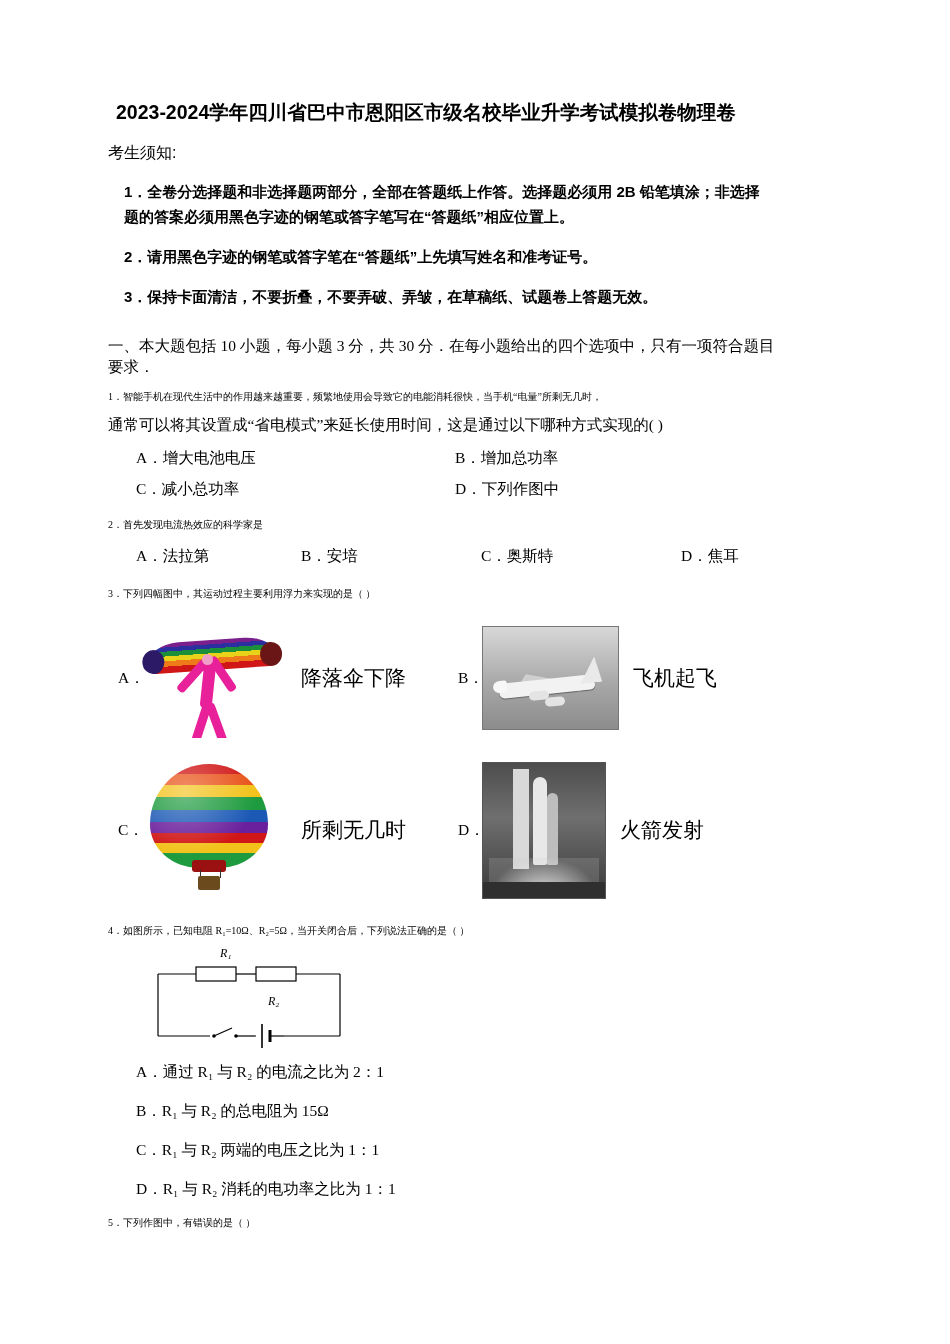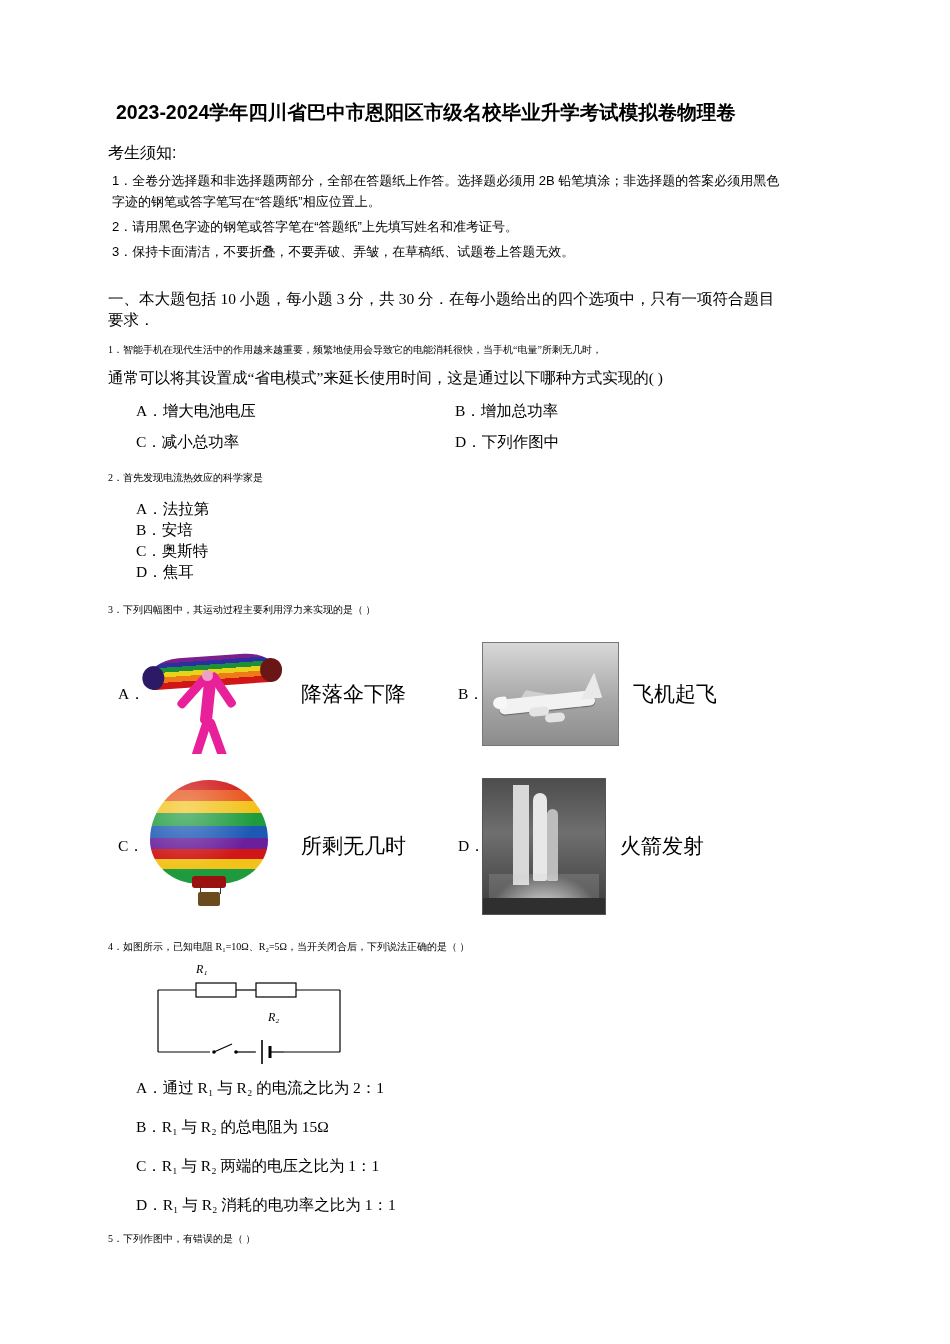--- a/index.html
+++ b/index.html
@@ -31,24 +31,25 @@
     margin: 0 0 18px 8px;
     letter-spacing: 0px;
     line-height: 1.3;
   }
   .notice-head {
     font-size: 16px;
     margin: 0 0 6px 0;
     font-family: "Liberation Sans", sans-serif;
   }
   .notice-line {
-    font-size: 13px;
+    font-size: 15px;
     line-height: 1.62;
-    margin: 4px;
+    margin: 16px;
     font-family: "Liberation Sans", sans-serif;
+    font-weight: bold;
   }
   .section-head {
     font-size: 15.5px;
     margin: 26px 0 10px 0;
     font-family: "Liberation Serif", serif;
   }
   .q {
     font-size: 10px;
     line-height: 1.75;
     margin: 0 0 2px 0;
@@ -71,21 +72,20 @@
     box-sizing: border-box;
   }
   .opts-2col .opt:last-child {
     padding-left: 2px;
   }
   .opts-4col {
     display: flex;
     margin: 12px 0 4px 0;
     padding-left: 28px;
     box-sizing: border-box;
-    flex-direction: column;
   }
   .opts-4col .opt {
     font-size: 15.5px;
   }
   .opts-4col .opt:nth-child(1) { width: 165px; }
   .opts-4col .opt:nth-child(2) { width: 180px; }
   .opts-4col .opt:nth-child(3) { width: 200px; }
   .opts-list .opt-row {
     font-size: 15.5px;
     line-height: 1.75;
@@ -486,21 +486,21 @@
           <circle cx="70" cy="82" r="1.8" fill="#000"></circle>
           <path d="M70,82 L88,74" stroke="#000" stroke-width="1.2"></path>
           <circle cx="92" cy="82" r="1.8" fill="#000"></circle>
           <path d="M92,82 L112,82" stroke="#000" stroke-width="1.2"></path>
 
           <path d="M118,70 L118,94" stroke="#000" stroke-width="1.6"></path>
           <path d="M126,76 L126,88" stroke="#000" stroke-width="3"></path>
           <path d="M126,82 L140,82" stroke="#000" stroke-width="1.2"></path>
         </svg>
         <div style="position:relative; margin-top:-98px; margin-left:0px; height:0;">
-          <span class="res-label" style="position:absolute; left:52px; top:-14px;">R₁</span>
+          <span class="res-label" style="position:absolute; left:76px; top:-14px;">R₁</span>
           <span class="res-label" style="position:absolute; left:124px; top:-14px;margin-top:48px;">R₂</span>
         </div>
         <div style="height:86px;"></div>
       </div>
 
       <div class="opts-list">
         <div class="opt-row">
           <span>A．</span><span>通过 R₁ 与 R₂ 的电流之比为 2：1</span>
         </div>
         <div class="opt-row">

